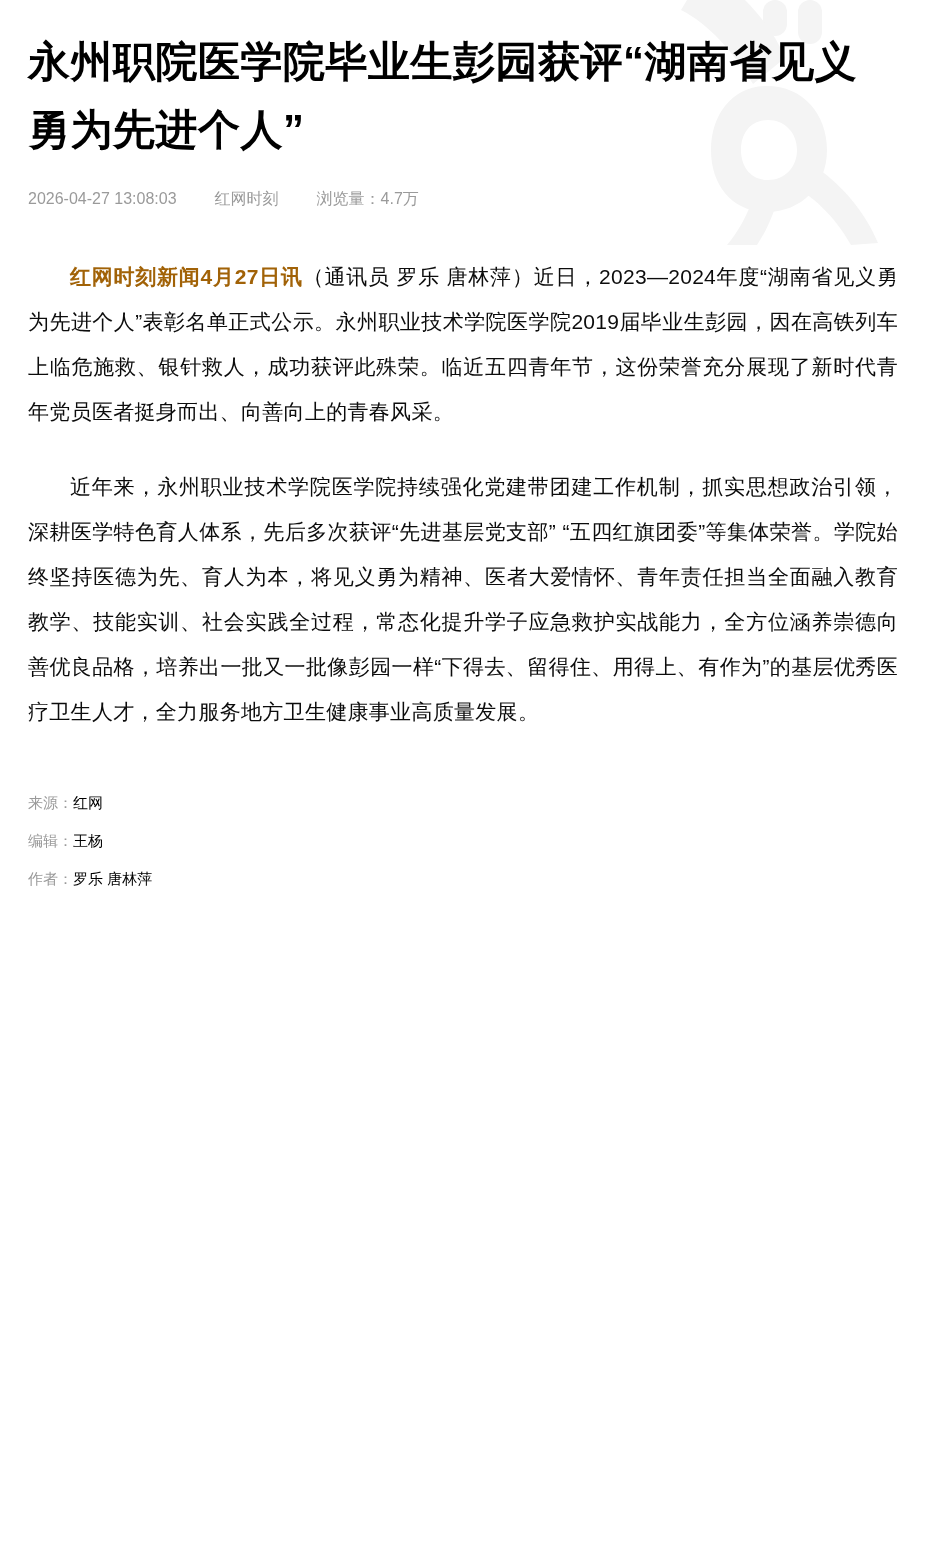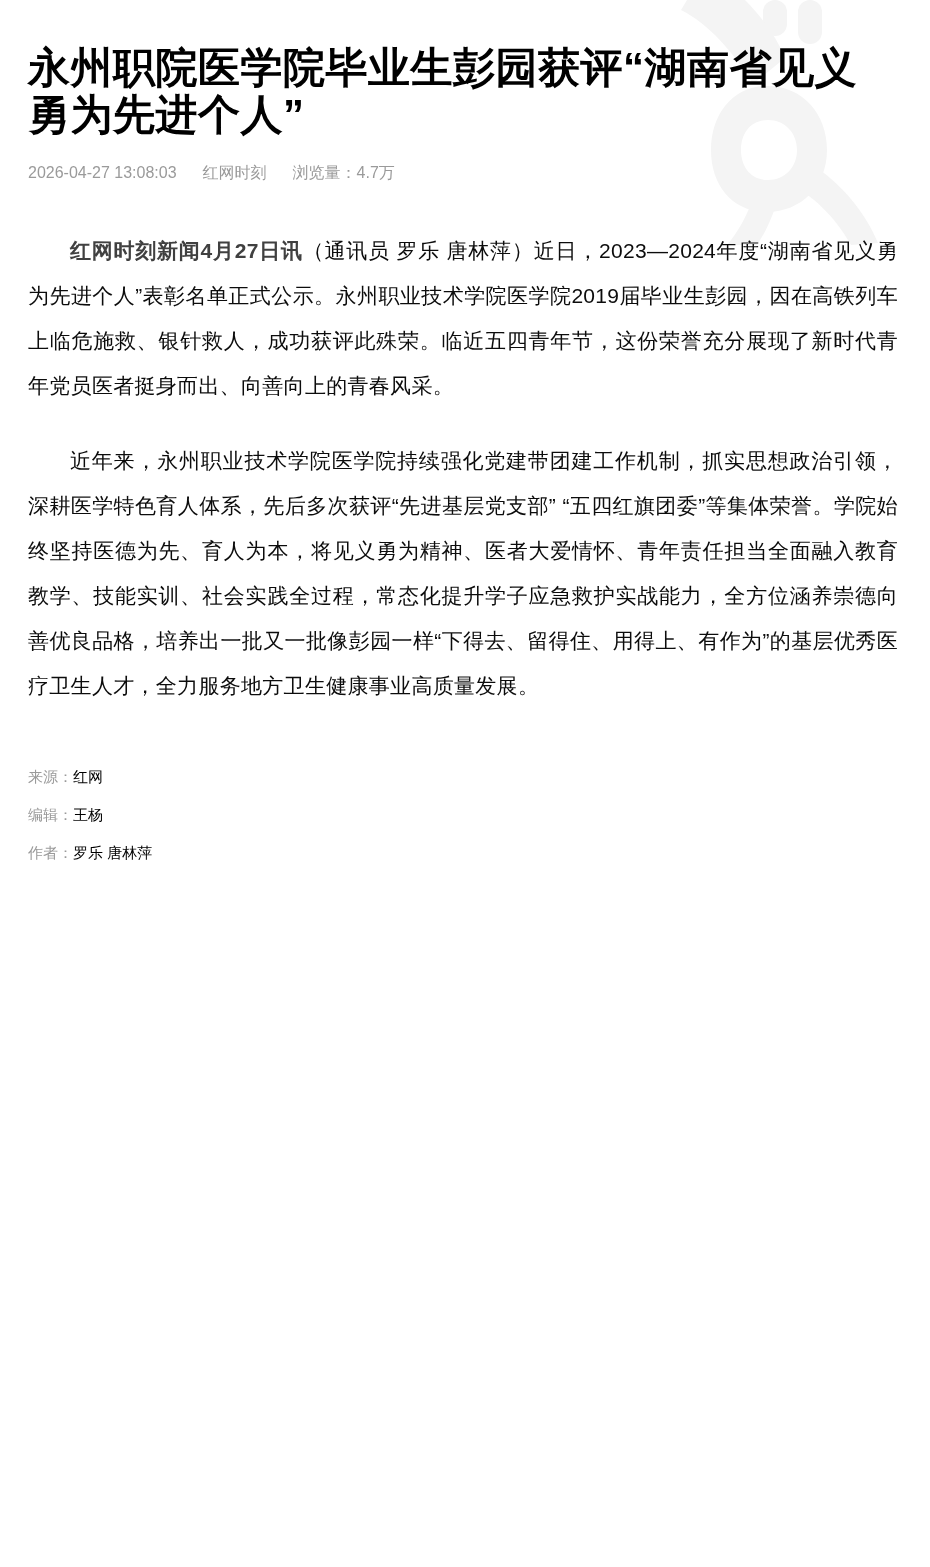--- a/index.html
+++ b/index.html
@@ -23,51 +23,51 @@
     height: 245px;
     z-index: 0;
     pointer-events: none;
   }
   .content {
     position: relative;
     z-index: 1;
     padding: 0 32px 24px 28px;
   }
   h1.title {
-    padding-top: 44px;
+    padding-top: 28px;
     font-size: 42px;
-    line-height: 47px;
+    line-height: 68px;
     font-weight: 700;
     color: #000000;
     letter-spacing: 0.5px;
   }
   .meta {
     margin-top: 25px;
     font-size: 16px;
     color: #9a9a9a;
     display: flex;
     align-items: baseline;
-    gap: 26px;
+    gap: 38px;
     white-space: nowrap;
   }
   .article-body {
     margin-top: 44px;
   }
   .article-body p.para {
     font-size: 21px;
     line-height: 45px;
     color: #0c0c0c;
     text-align: justify;
     text-indent: 2em;
     margin-bottom: 30px;
     letter-spacing: 0.3px;
   }
   .article-body p.para strong {
     font-weight: 700;
-    color: #404040;
+    color: #a16207;
   }
   .footer {
     margin-top: 50px;
   }
   .footer .footer-item {
     font-size: 15px;
     line-height: 38px;
     color: #9a9a9a;
   }
   .footer .footer-item .value {

